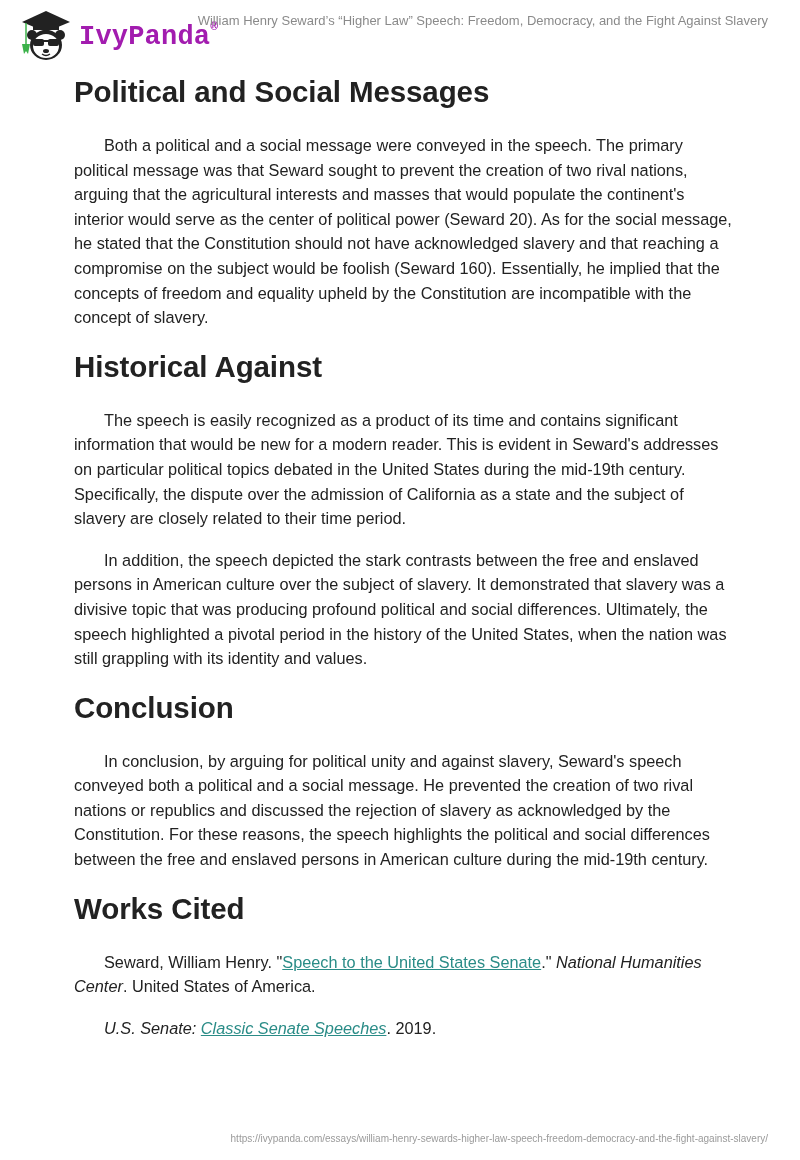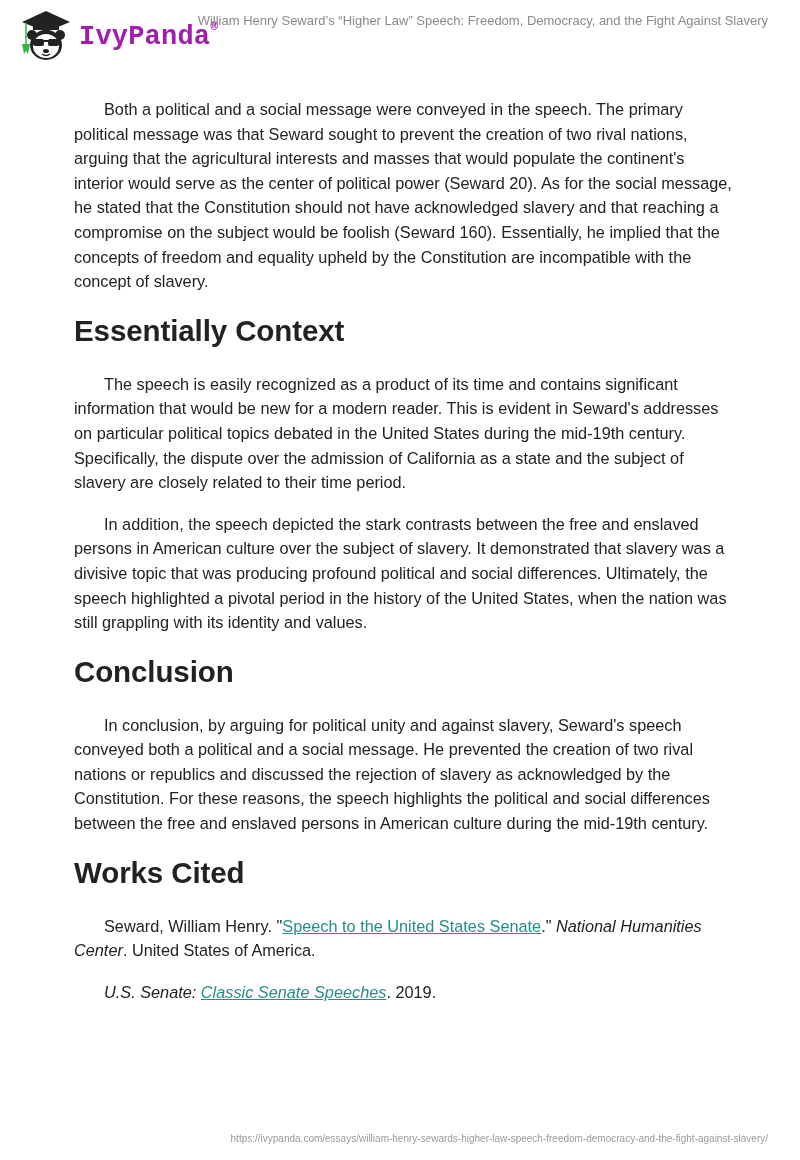--- a/index.html
+++ b/index.html
@@ -58,23 +58,24 @@
 
       <ellipse cx="30" cy="45" rx="3" ry="2" fill="#222"></ellipse>
       <path d="M26,48 Q30,51 34,48" stroke="#222" stroke-width="1.3" fill="none"></path>
     </svg>
     <span class="logo-text"><span>IvyPanda</span><sup>®</sup></span>
   </div>
   <div class="header-title">William Henry Seward’s “Higher Law” Speech: Freedom, Democracy, and the Fight Against Slavery</div>
 </div>
 
 <main class="content">
+  <h2 id="h-political">Political and Social Messages</h2>
   <p id="p-political" class="body">Both a political and a social message were conveyed in the speech. The primary political message was that Seward sought to prevent the creation of two rival nations, arguing that the agricultural interests and masses that would populate the continent's interior would serve as the center of political power (Seward 20). As for the social message, he stated that the Constitution should not have acknowledged slavery and that reaching a compromise on the subject would be foolish (Seward 160). Essentially, he implied that the concepts of freedom and equality upheld by the Constitution are incompatible with the concept of slavery.</p>
 
-  <h2 id="h-historical">Essentially Context</h2>
+  <h2 id="h-historical">Historical Against</h2>
   <p id="p-hist-1" class="body">The speech is easily recognized as a product of its time and contains significant information that would be new for a modern reader. This is evident in Seward's addresses on particular political topics debated in the United States during the mid-19th century. Specifically, the dispute over the admission of California as a state and the subject of slavery are closely related to their time period.</p>
   <p id="p-hist-2" class="body">In addition, the speech depicted the stark contrasts between the free and enslaved persons in American culture over the subject of slavery. It demonstrated that slavery was a divisive topic that was producing profound political and social differences. Ultimately, the speech highlighted a pivotal period in the history of the United States, when the nation was still grappling with its identity and values.</p>
 
   <h2 id="h-conclusion">Conclusion</h2>
   <p id="p-conclusion" class="body">In conclusion, by arguing for political unity and against slavery, Seward's speech conveyed both a political and a social message. He prevented the creation of two rival nations or republics and discussed the rejection of slavery as acknowledged by the Constitution. For these reasons, the speech highlights the political and social differences between the free and enslaved persons in American culture during the mid-19th century.</p>
 
   <h2 id="h-works">Works Cited</h2>
   <p id="p-cite-1" class="body"><span>Seward, William Henry. "</span><a class="link">Speech to the United States Senate</a><span>." </span><em>National Humanities Center</em><span>. United States of America.</span></p>
   <p id="p-cite-2" class="body"><em>U.S. Senate: </em><a class="link"><em>Classic Senate Speeches</em></a><span>. 2019.</span></p>
 </main>

